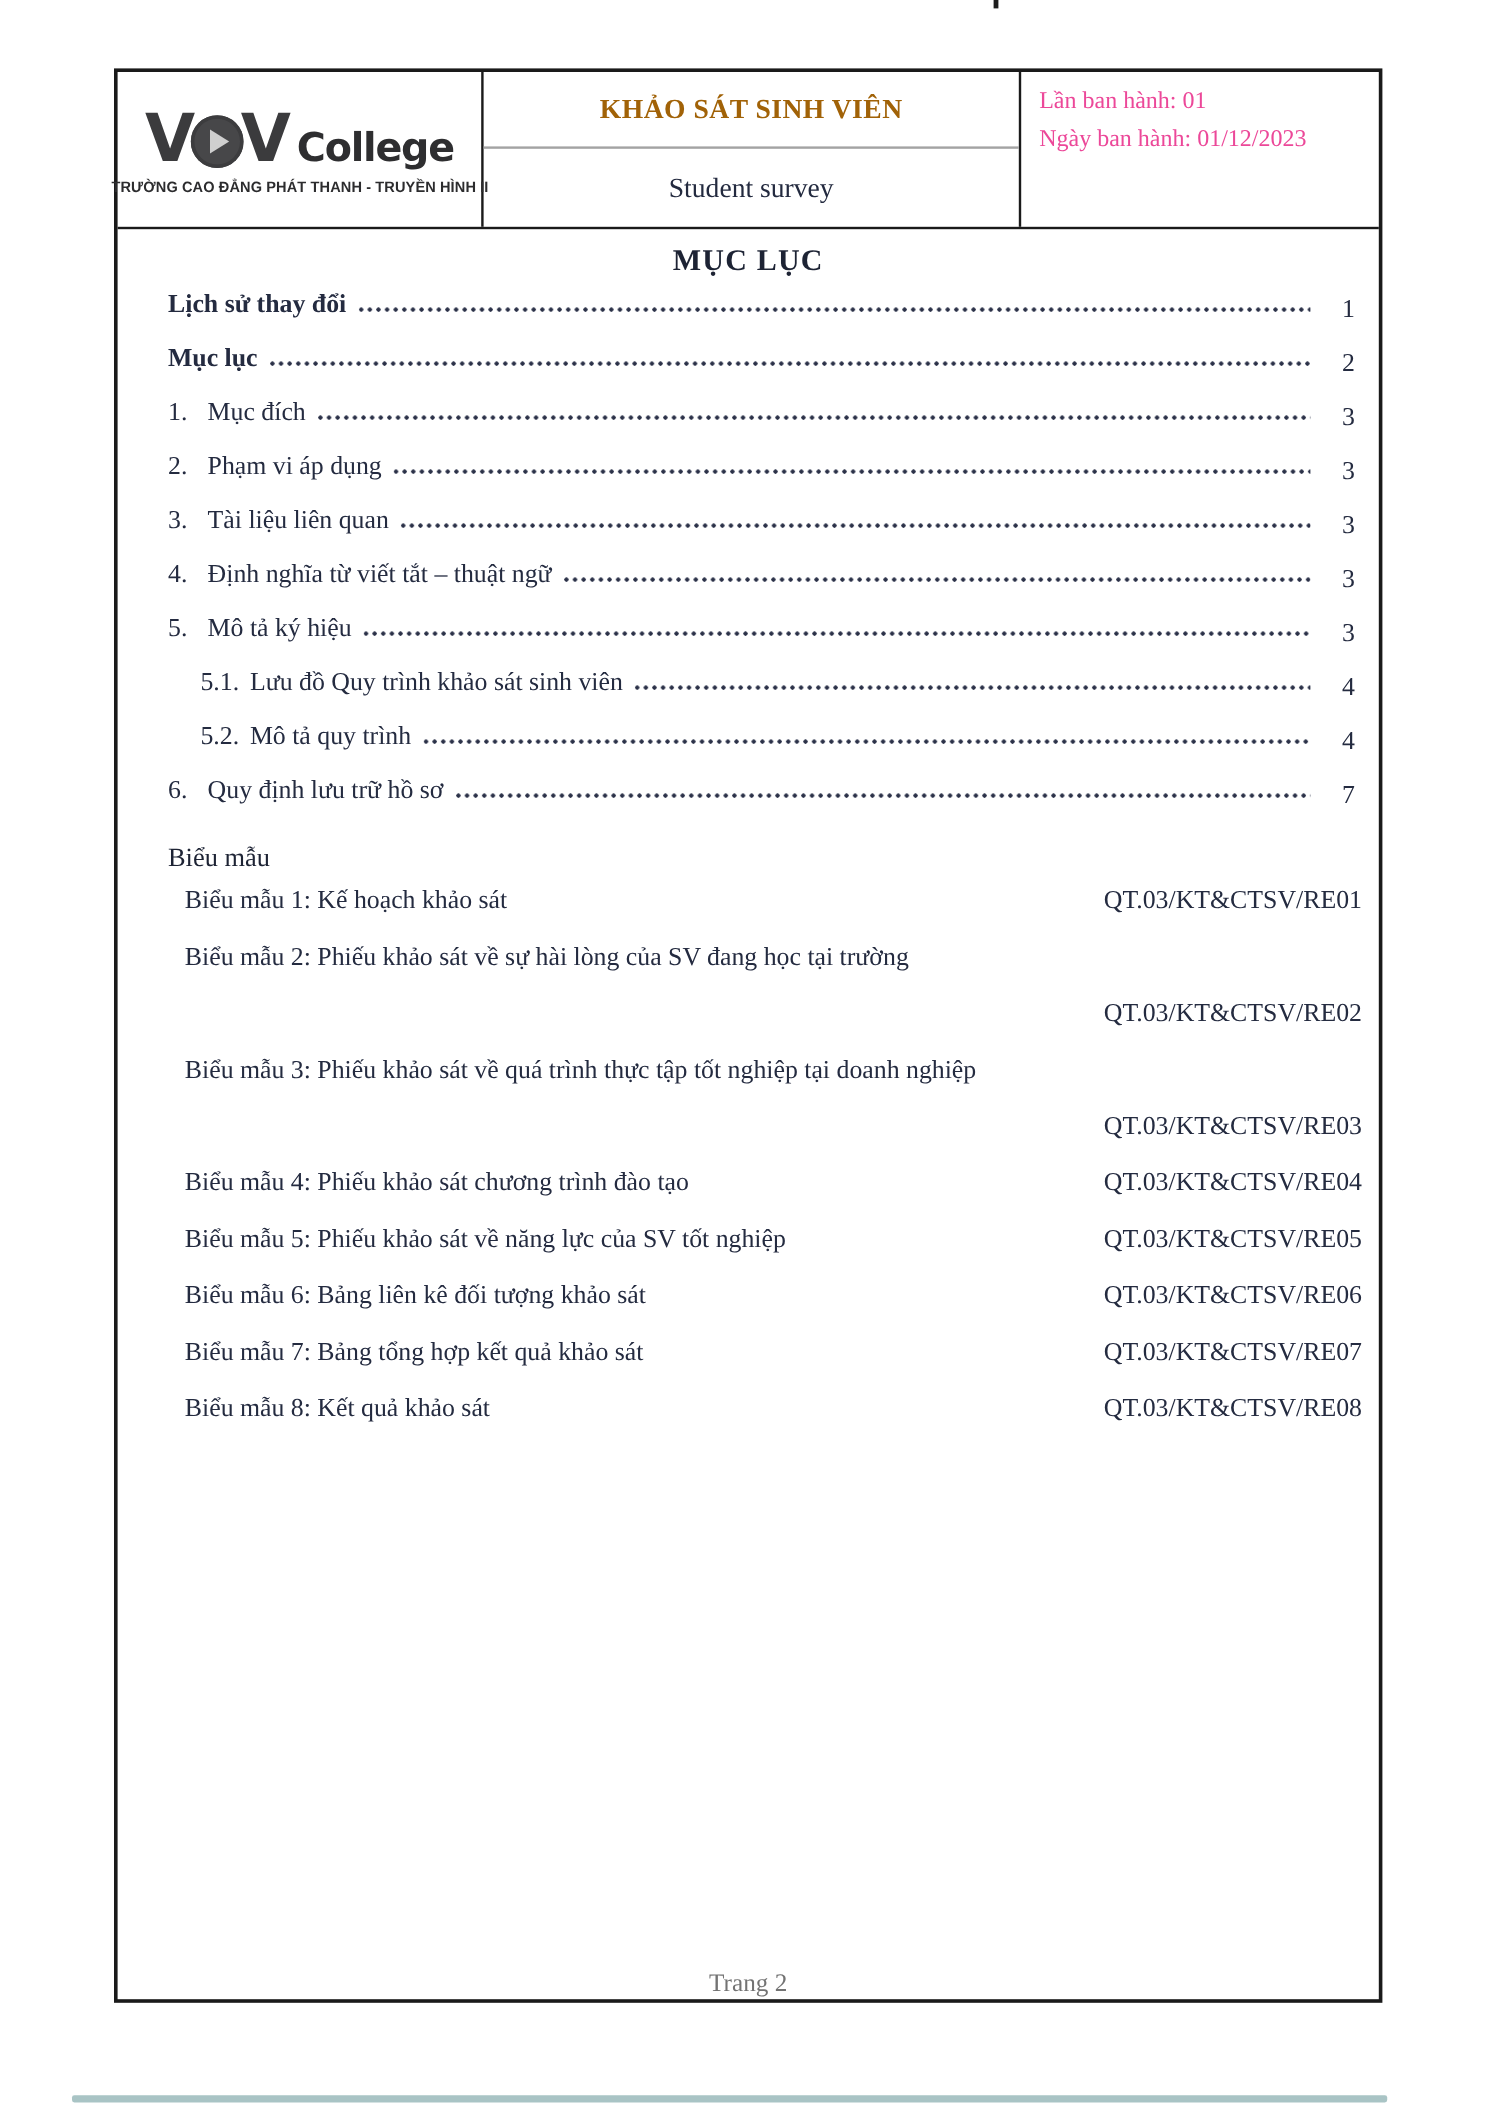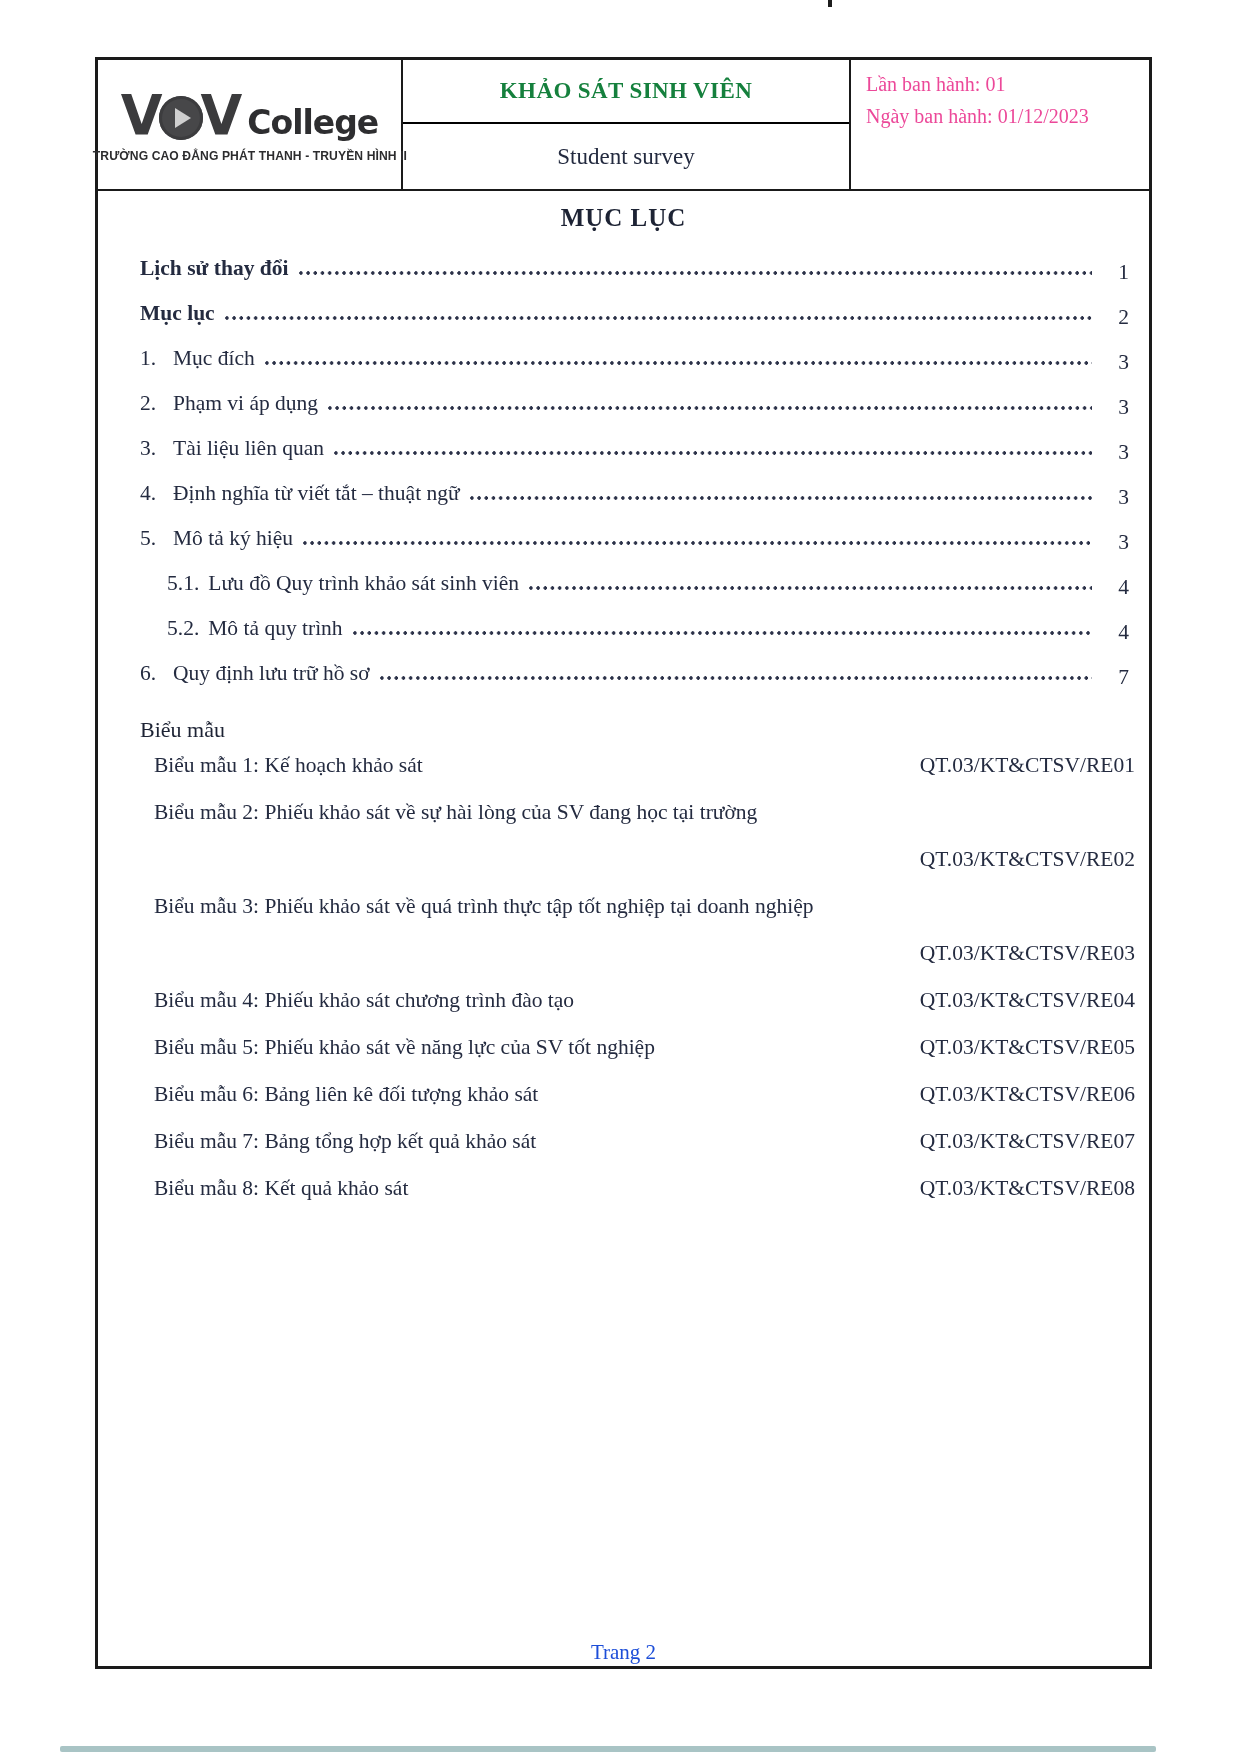--- a/index.html
+++ b/index.html
@@ -13,22 +13,22 @@
     background:rgba(64,125,126,0.45);border-radius:2px;}
 
   .doc-box{position:absolute;left:95px;top:57px;width:1051px;height:1606px;
     border:3px solid #1a1a1a;background:#fff;}
 
   
   .hdr{display:flex;height:129px;border-bottom:2px solid #1a1a1a;}
   .hdr-col1{width:303px;border-right:2px solid #1a1a1a;display:flex;flex-direction:column;
     align-items:center;justify-content:center;}
   .hdr-col2{width:446px;border-right:2px solid #1a1a1a;display:flex;flex-direction:column;}
-  .hdr-col2-top{height:62px;border-bottom:2px solid #000000;display:flex;align-items:center;
-    justify-content:center;font-weight:bold;font-size:23px;letter-spacing:0.4px;color:#15803d;}
+  .hdr-col2-top{height:62px;border-bottom:2px solid #a3a3a3;display:flex;align-items:center;
+    justify-content:center;font-weight:bold;font-size:23px;letter-spacing:0.4px;color:#a16207;}
   .hdr-col2-bot{flex:1;display:flex;align-items:center;justify-content:center;
     font-size:23px;color:#232a3f;}
   .hdr-col3{flex:1;padding:8px 4px 4px 15px;font-size:20px;line-height:1.62;color:#ec4899;}
 
   
   .logo{display:flex;flex-direction:column;align-items:center;margin-top:2px;}
   .logo-row{display:flex;align-items:center;font-family:"DejaVu Sans", sans-serif;}
   .vov-v{font-weight:bold;font-size:54px;line-height:54px;color:#3b3b3d;letter-spacing:-4px;
     transform:scaleY(1.02);}
   .vov-o{width:44px;height:44px;border-radius:50%;background:#474749;display:flex;
@@ -37,21 +37,21 @@
   .play-tri{width:0;height:0;border-top:10px solid transparent;border-bottom:10px solid transparent;
     border-left:16px solid #cfcfcf;margin-left:5px;}
   .college{font-weight:bold;font-size:33px;color:#2e2e30;margin-left:9px;letter-spacing:-1px;
     align-self:flex-end;line-height:40px;}
   .tagline{font-family:"Liberation Sans", sans-serif;font-weight:bold;font-size:12.5px;
     color:#2c2c2e;margin-top:6px;white-space:nowrap;transform:scaleX(0.97);letter-spacing:0.1px;}
 
   
   .toc-heading{text-align:center;margin-top:13px;font-size:25px;font-weight:bold;
     letter-spacing:1px;color:#1d2334;}
-  .toc-list{margin:24px 20px 0 42px;}
+  .toc-list{margin:9px 20px 0 42px;}
   .toc-row{display:flex;align-items:baseline;height:45px;font-size:21.5px;color:#242b40;}
   .toc-row .toc-num{flex:none;width:33px;}
   .toc-row.indent1{padding-left:27px;}
   .toc-row.indent1 .toc-num{width:auto;margin-right:9px;}
   .toc-row.bold .toc-label{font-weight:bold;}
   .toc-label{white-space:nowrap;}
   .leader{flex:1;height:4px;margin:0 7px 0 10px;
     background-image:radial-gradient(circle at 2px 2px, #2b3148 1.55px, rgba(0,0,0,0) 1.95px);
     background-size:7.2px 4px;background-repeat:repeat-x;background-position:left bottom;}
   .toc-page{flex:none;width:30px;text-align:right;transform:translateY(4px);}
@@ -61,21 +61,21 @@
   .forms-heading{font-weight:normal;font-size:22px;height:46px;display:flex;align-items:center;
     color:#1d2334;}
   .form-row{display:flex;align-items:baseline;height:47px;font-size:21.5px;
     padding-left:14px;color:#242b40;}
   .form-label{white-space:nowrap;}
   .form-code{margin-left:auto;white-space:nowrap;}
   .form-row.code-only{justify-content:flex-end;}
 
   
   .footer{position:absolute;bottom:1px;left:0;right:0;text-align:center;font-size:21px;
-    color:#1d4ed8;}
+    color:#737373;}
 </style>
 </head>
 <body>
 
 <div class="top-tick"></div>
 <div class="bottom-strip"></div>
 
 <div class="doc-box">
 
   <div class="hdr">

